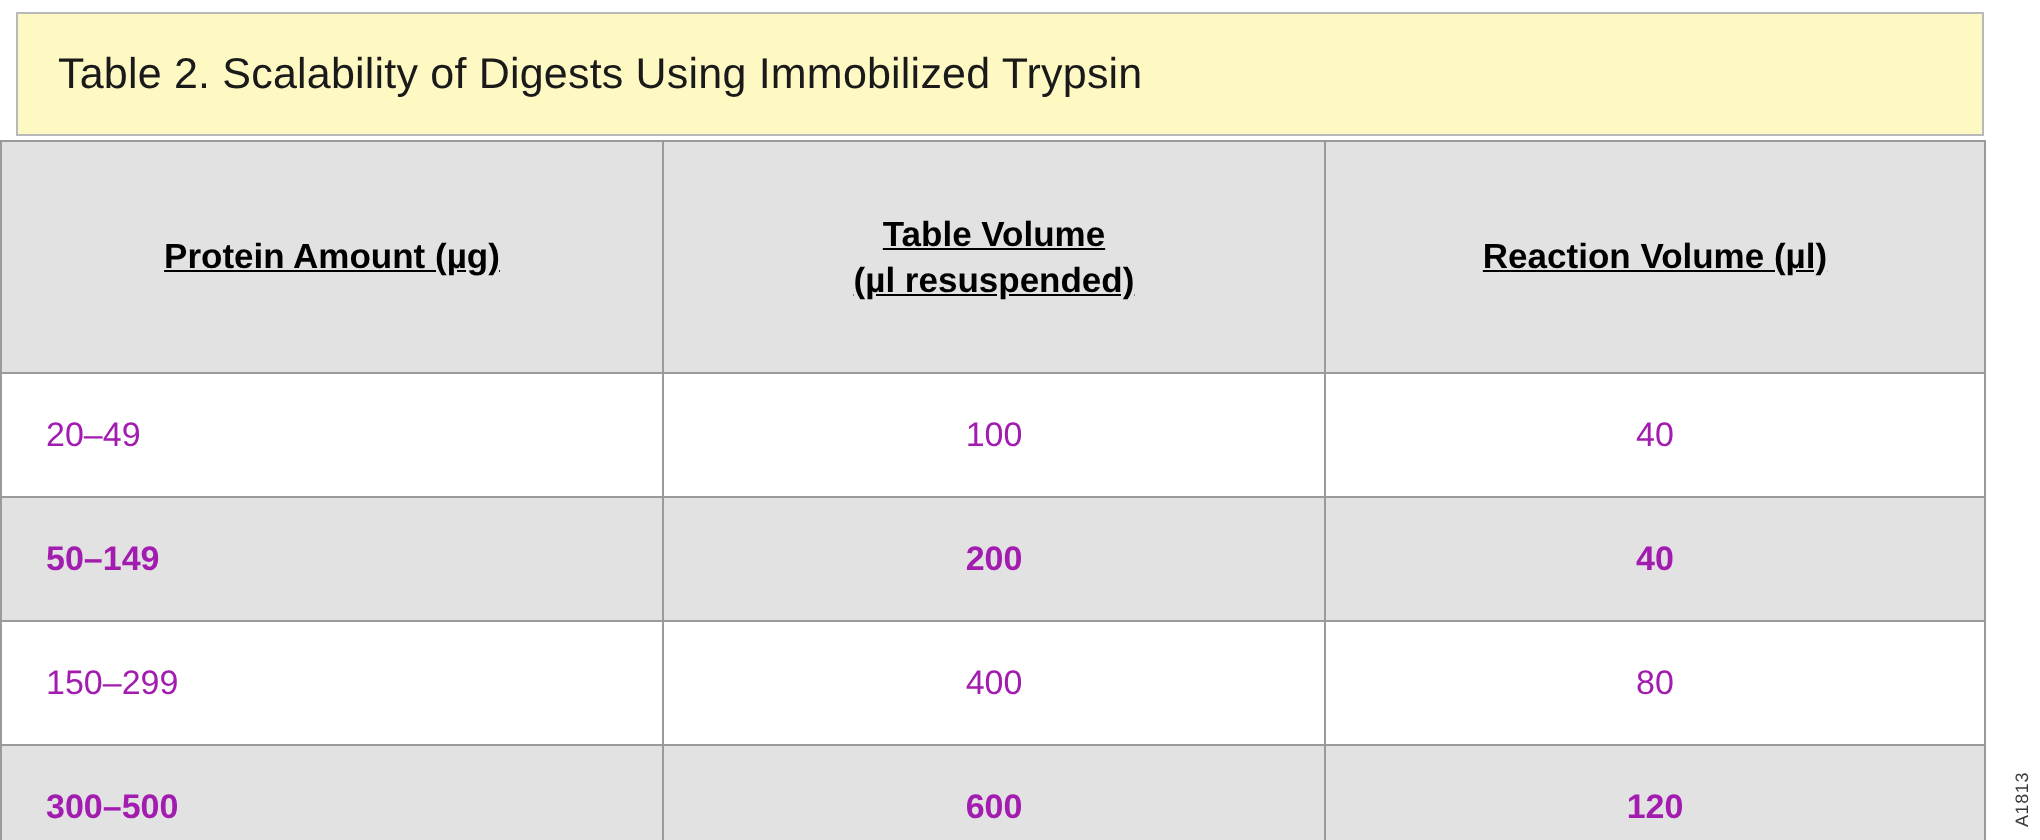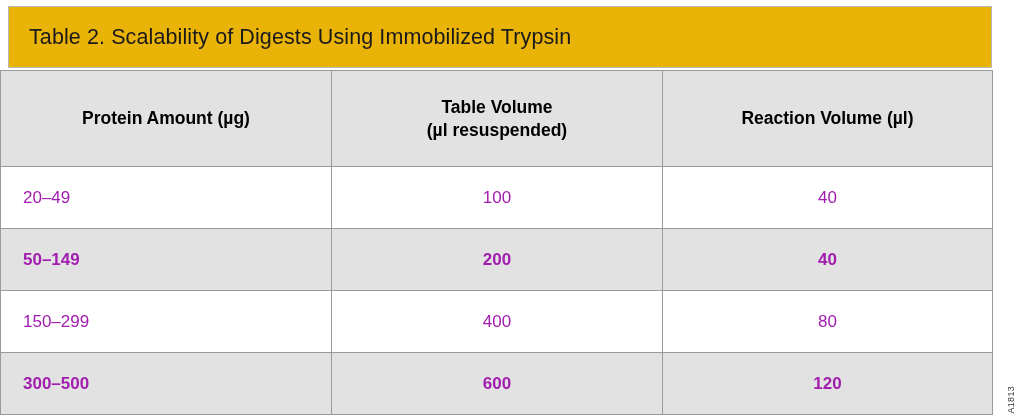--- a/index.html
+++ b/index.html
@@ -22,21 +22,21 @@
   }
 
   
   #title-band {
     position: absolute;
     left: 8px;
     top: 6px;
     width: 984px;
     height: 62px;
     box-sizing: border-box;
-    background: #eab308;
+    background: #fef9c3;
     border: 1px solid #b9b9b9;
     display: flex;
     align-items: center;
   }
   #title-text {
     padding-left: 20px;
     font-size: 21.5px;
     font-weight: 400;
     letter-spacing: 0.1px;
     color: #1a1a1a;
@@ -59,21 +59,21 @@
   #grid col.c3 { width: 330px; }
 
   #grid th, #grid td {
     border: 1px solid #9a9a9a;
     padding: 0;
     vertical-align: middle;
     box-sizing: border-box;
   }
 
   
-  #grid thead tr { height: 96px; }
+  #grid thead tr { height: 116px; text-decoration: underline; }
   #grid th {
     background: #e2e2e2;
     font-size: 17.5px;
     font-weight: 700;
     text-align: center;
     line-height: 1.30;
     color: #000000;
     padding: 0 10px;
   }
 

